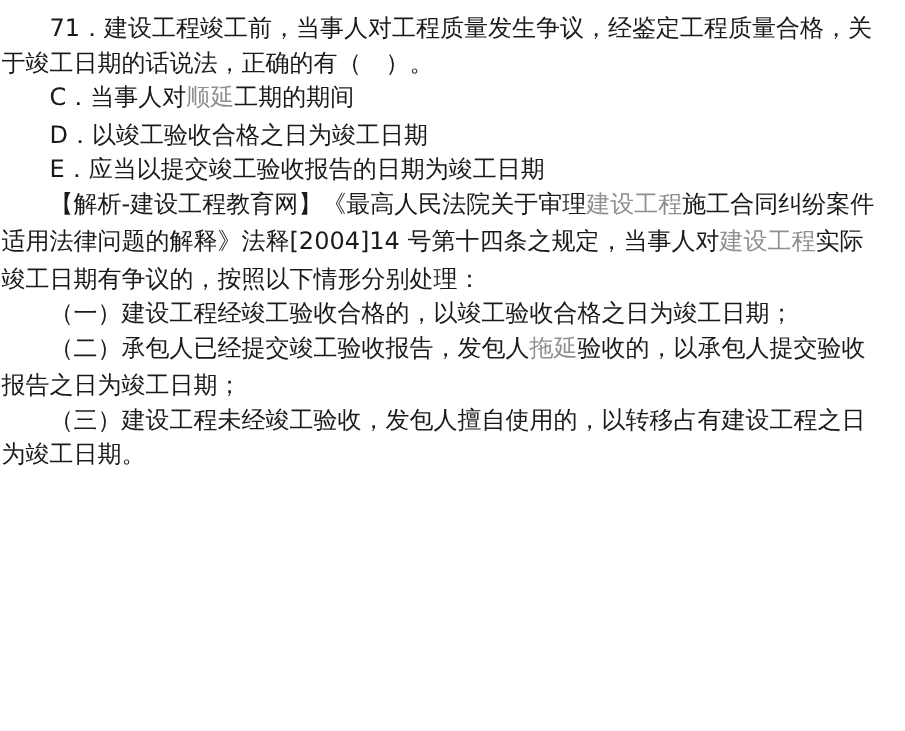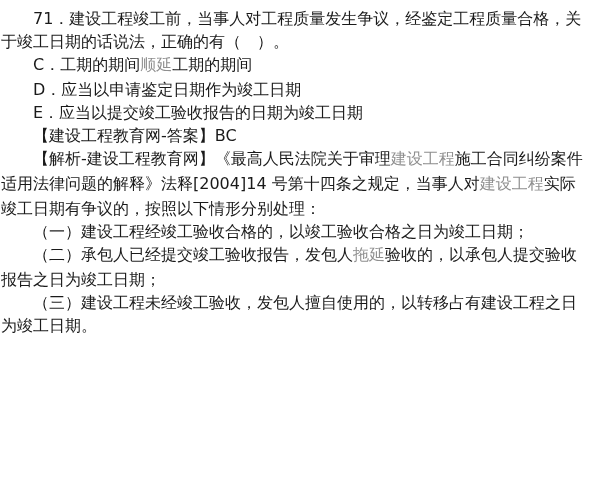--- a/index.html
+++ b/index.html
@@ -32,23 +32,22 @@
     transform:scaleY(1.4);
     transform-origin:top left;
   }
 </style>
 </head>
 <body>
 
 <div class="page">
   <div class="doc">
       <p><span class="seg">71．建设工程竣工前，当事人对工程质量发生争议，经鉴定工程质量合格，关于竣工日期的话说法，正确的有（　）。</span></p>
-      <p><span class="seg">C．工期的期间</span><span class="seg muted">顺延</span><span class="seg">工期的期间</span></p>
-      <p><span class="seg">D．应当以申请鉴定日期作为竣工日期</span></p>
+      <p><span class="seg">C．当事人对</span><span class="seg muted">顺延</span><span class="seg">工期的期间</span></p>
+      <p><span class="seg">D．以竣工验收合格之日为竣工日期</span></p>
       <p><span class="seg">E．应当以提交竣工验收报告的日期为竣工日期</span></p>
-      <p><span class="seg">【建设工程教育网-答案】BC</span></p>
       <p><span class="seg">【解析-建设工程教育网】《最高人民法院关于审理</span><span class="seg muted">建设工程</span><span class="seg">施工合同纠纷案件适用法律问题的解释》法释[2004]14 号第十四条之规定，当事人对</span><span class="seg muted">建设工程</span><span class="seg">实际竣工日期有争议的，按照以下情形分别处理：</span></p>
       <p><span class="seg">（一）建设工程经竣工验收合格的，以竣工验收合格之日为竣工日期；</span></p>
       <p><span class="seg">（二）承包人已经提交竣工验收报告，发包人</span><span class="seg muted">拖延</span><span class="seg">验收的，以承包人提交验收报告之日为竣工日期；</span></p>
       <p><span class="seg">（三）建设工程未经竣工验收，发包人擅自使用的，以转移占有建设工程之日为竣工日期。</span></p>
     </div>
   <span class="edge-fragment">全</span>
 </div>
 
 </body></html>

